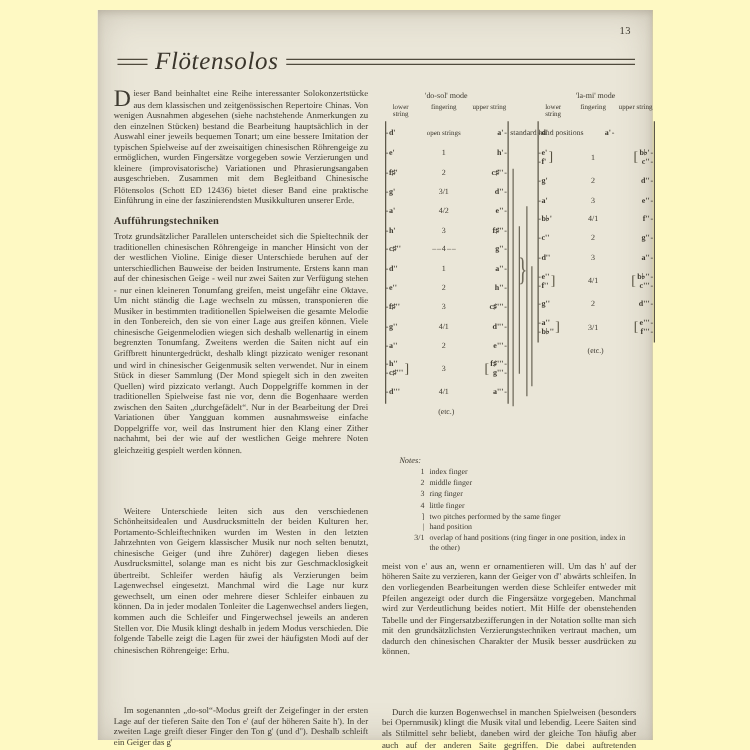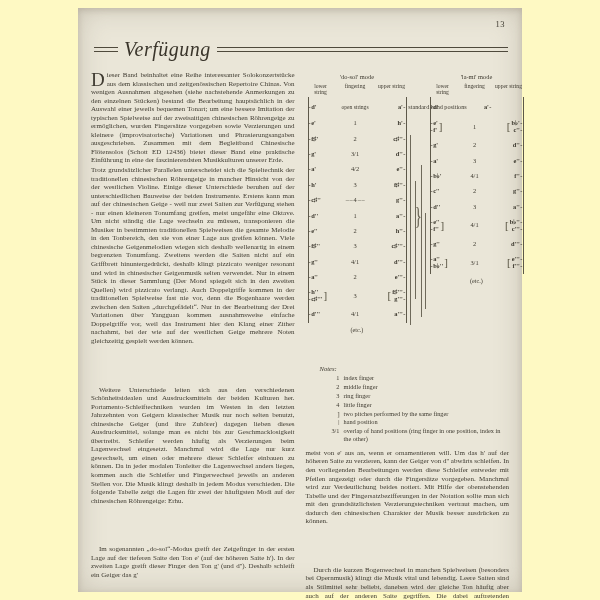--- a/index.html
+++ b/index.html
@@ -63,28 +63,29 @@
 </head>
 <body>
 
 <div class="canvas">
   <div class="sheet">
 
     <div class="pagenum">13</div>
 
     <div class="header">
       <span class="dr short"></span>
-      <h1>Verfügung</h1>
+      <h1>Flötensolos</h1>
       <span class="dr long"></span>
     </div>
 
     <div class="cols">
 
       <div class="col">
         <p><span class="dropcap">D</span><span>ieser Band beinhaltet eine Reihe interessanter Solokonzertstücke aus dem klassischen und zeitgenössischen Repertoire Chinas. Von wenigen Ausnahmen abgesehen (siehe nachstehende Anmerkungen zu den einzelnen Stücken) bestand die Bearbeitung hauptsächlich in der Auswahl einer jeweils bequemen Tonart; um eine bessere Imitation der typischen Spielweise auf der zweisaitigen chinesischen Röhrengeige zu ermöglichen, wurden Fingersätze vorgegeben sowie Verzierungen und kleinere (improvisatorische) Variationen und Phrasierungsangaben ausgeschrieben. Zusammen mit dem Begleitband Chinesische Flötensolos (Schott ED 12436) bietet dieser Band eine praktische Einführung in eine der faszinierendsten Musikkulturen unserer Erde.</span></p>
+        <h2>Aufführungstechniken</h2>
         <p>Trotz grundsätzlicher Parallelen unterscheidet sich die Spieltechnik der traditionellen chinesischen Röhrengeige in mancher Hinsicht von der der westlichen Violine. Einige dieser Unterschiede beruhen auf der unterschiedlichen Bauweise der beiden Instrumente. Erstens kann man auf der chinesischen Geige - weil nur zwei Saiten zur Verfügung stehen - nur einen kleineren Tonumfang greifen, meist ungefähr eine Oktave. Um nicht ständig die Lage wechseln zu müssen, transponieren die Musiker in bestimmten traditionellen Spielweisen die gesamte Melodie in den Tonbereich, den sie von einer Lage aus greifen können. Viele chinesische Geigenmelodien wiegen sich deshalb wellenartig in einem begrenzten Tonumfang. Zweitens werden die Saiten nicht auf ein Griffbrett hinuntergedrückt, deshalb klingt pizzicato weniger resonant und wird in chinesischer Geigenmusik selten verwendet. Nur in einem Stück in dieser Sammlung (Der Mond spiegelt sich in den zweiten Quellen) wird pizzicato verlangt. Auch Doppelgriffe kommen in der traditionellen Spielweise fast nie vor, denn die Bogenhaare werden zwischen den Saiten „durchgefädelt“. Nur in der Bearbeitung der Drei Variationen über Yangguan kommen ausnahmsweise einfache Doppelgriffe vor, weil das Instrument hier den Klang einer Zither nachahmt, bei der wie auf der westlichen Geige mehrere Noten gleichzeitig gespielt werden können.</p>
         <p class="indent">Weitere Unterschiede leiten sich aus den verschiedenen Schönheitsidealen und Ausdrucksmitteln der beiden Kulturen her. Portamento-Schleiftechniken wurden im Westen in den letzten Jahrzehnten von Geigern klassischer Musik nur noch selten benutzt, chinesische Geiger (und ihre Zuhörer) dagegen lieben dieses Ausdrucksmittel, solange man es nicht bis zur Geschmacklosigkeit übertreibt. Schleifer werden häufig als Verzierungen beim Lagenwechsel eingesetzt. Manchmal wird die Lage nur kurz gewechselt, um einen oder mehrere dieser Schleifer einbauen zu können. Da in jeder modalen Tonleiter die Lagenwechsel anders liegen, kommen auch die Schleifer und Fingerwechsel jeweils an anderen Stellen vor. Die Musik klingt deshalb in jedem Modus verschieden. Die folgende Tabelle zeigt die Lagen für zwei der häufigsten Modi auf der chinesischen Röhrengeige: Erhu.</p>
         <p class="indent">Im sogenannten „do-sol“-Modus greift der Zeigefinger in der ersten Lage auf der tieferen Saite den Ton e' (auf der höheren Saite h'). In der zweiten Lage greift dieser Finger den Ton g' (und d''). Deshalb schleift ein Geiger das g'</p>
       </div>
 
       <div class="col">
 
         <div class="charts">
 
           <div class="chart c1">

